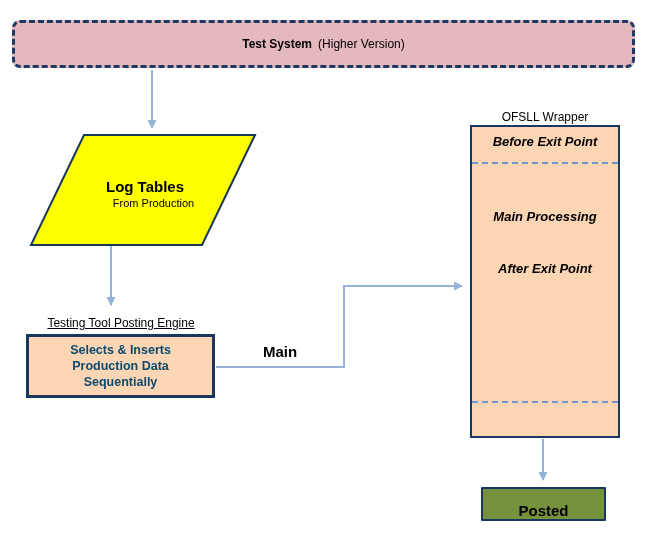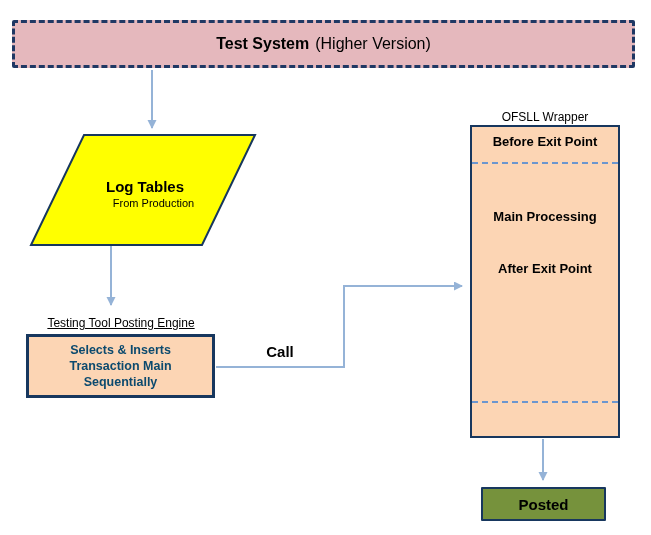--- a/index.html
+++ b/index.html
@@ -13,23 +13,23 @@
   .abs{position:absolute;}
   
   #connectors{position:absolute;left:0;top:0;width:651px;height:535px;}
 
   
   .test-system{
     left:12px;top:20px;width:623px;height:48px;
     box-sizing:border-box;
     background:#e5b8bd;
     border:3px dashed #1f3864;
-    border-radius:2px;
+    border-radius:8px;
     display:flex;align-items:center;justify-content:center;
-    font-size:16px;color:#000;
+    font-size:12px;color:#000;
   }
   .test-system .t-bold{font-weight:bold;}
   .test-system .t-reg{margin-left:6px;}
 
   
   .log-tables-text{
     left:60px;top:178px;width:170px;
     text-align:center;color:#000;
   }
   .log-tables-text .lt-title{display:block;font-weight:bold;font-size:15px;}
@@ -59,20 +59,21 @@
   
   .wrapper-caption{
     left:470px;top:110px;width:150px;
     text-align:center;font-size:12px;color:#000;
   }
   .wrapper-box{
     left:470px;top:125px;width:150px;height:313px;
     box-sizing:border-box;
     background:#fcd5b4;
     border:2px solid #17375e;
+    font-style:italic;
   }
   .wrapper-box .section-label{
     position:absolute;left:0;width:100%;
     text-align:center;font-weight:bold;font-size:13px;color:#000;
   }
   .sec-before{top:7px;}
   .sec-main{top:82px;}
   .sec-after{top:134px;}
   .wrapper-divider{
     position:absolute;left:0;width:100%;height:0;
@@ -81,21 +82,21 @@
   .div-1{top:35px;}
   .div-2{top:274px;}
 
   
   .posted-box{
     left:481px;top:487px;width:125px;height:34px;
     box-sizing:border-box;
     background:#76923c;
     border:2.5px solid #17375e;
     border-radius:1px;
-    display:flex;align-items:center;justify-content:center;
+    display:flex;align-items:flex-end;justify-content:center;
     font-weight:bold;font-size:15px;color:#000;
   }
 </style>
 </head>
 <body>
 
 <div id="canvas">
 
   <svg id="connectors" width="651" height="535" viewBox="0 0 651 535">
     <defs>
@@ -121,25 +122,25 @@
   </div>
 
   <div class="abs log-tables-text">
     <span class="lt-title">Log Tables</span>
     <span class="lt-sub">From Production</span>
   </div>
 
   <div class="abs engine-caption">Testing Tool Posting Engine</div>
   <div class="abs engine-box">
     <span>Selects &amp; Inserts</span>
-    <span>Transaction Main</span>
+    <span>Production Data</span>
     <span>Sequentially</span>
   </div>
 
-  <div class="abs call-label">Call</div>
+  <div class="abs call-label">Main</div>
 
   <div class="abs wrapper-caption">OFSLL Wrapper</div>
   <div class="abs wrapper-box">
     <div class="section-label sec-before">Before Exit Point</div>
     <div class="wrapper-divider div-1"></div>
     <div class="section-label sec-main">Main Processing</div>
     <div class="section-label sec-after">After Exit Point</div>
     <div class="wrapper-divider div-2"></div>
   </div>
 

